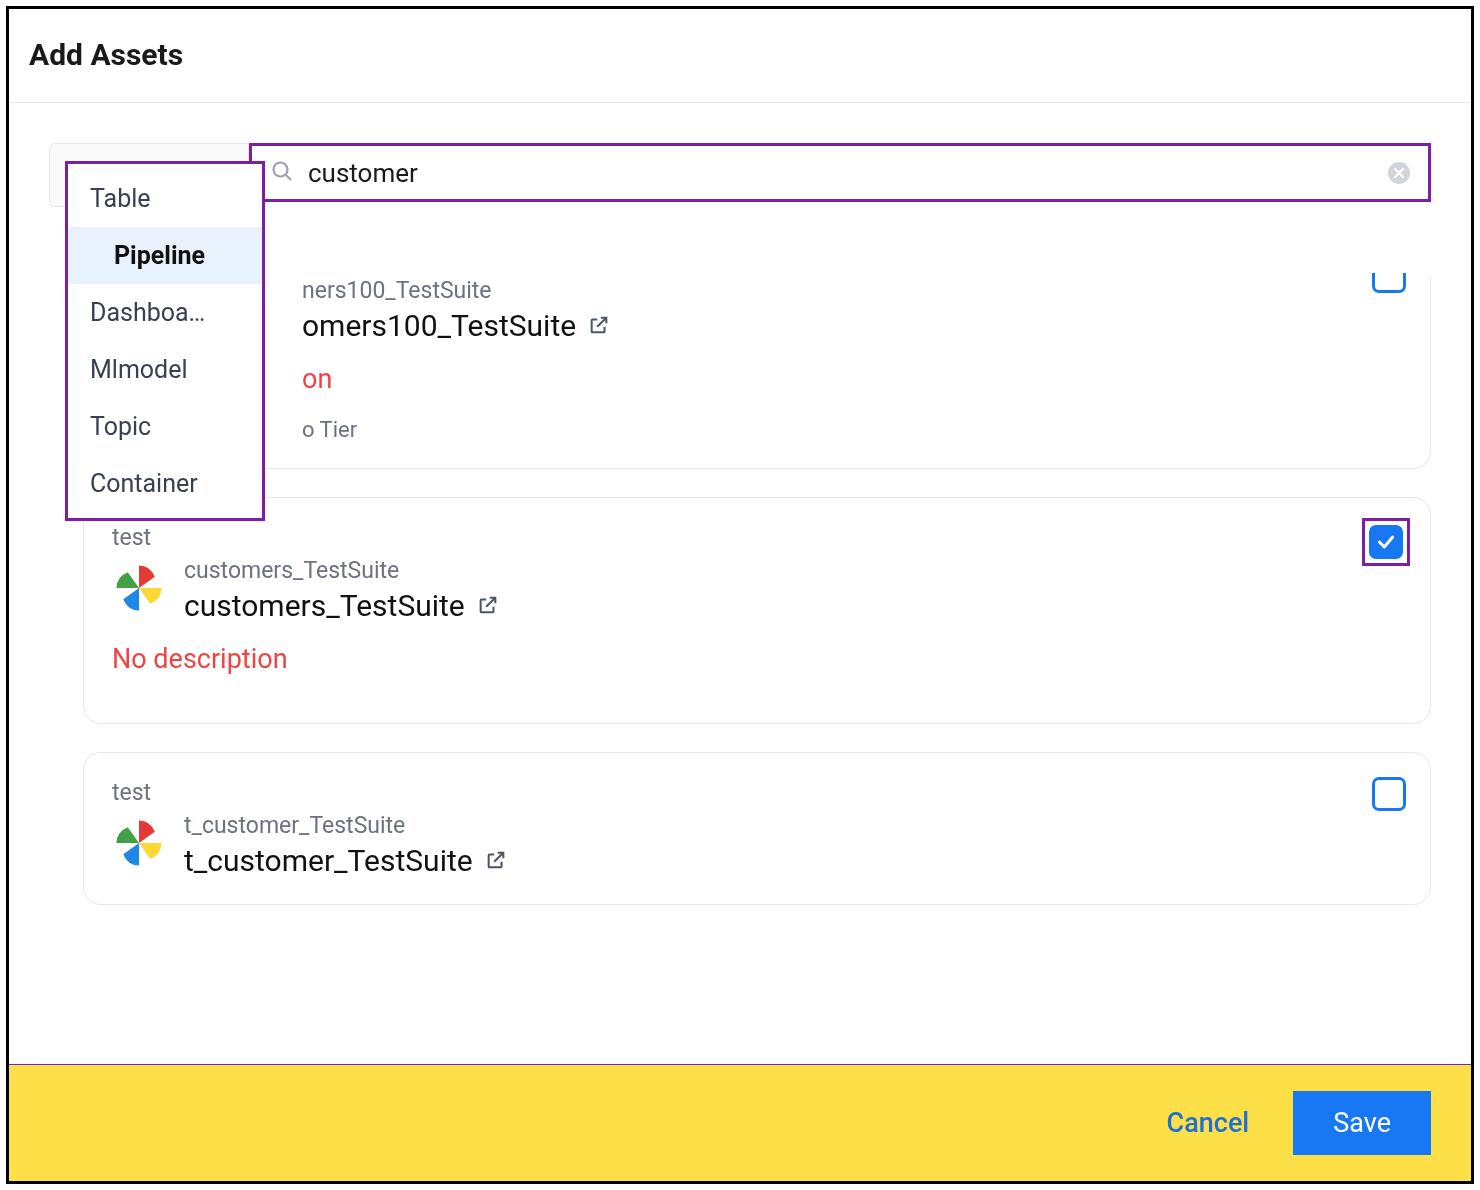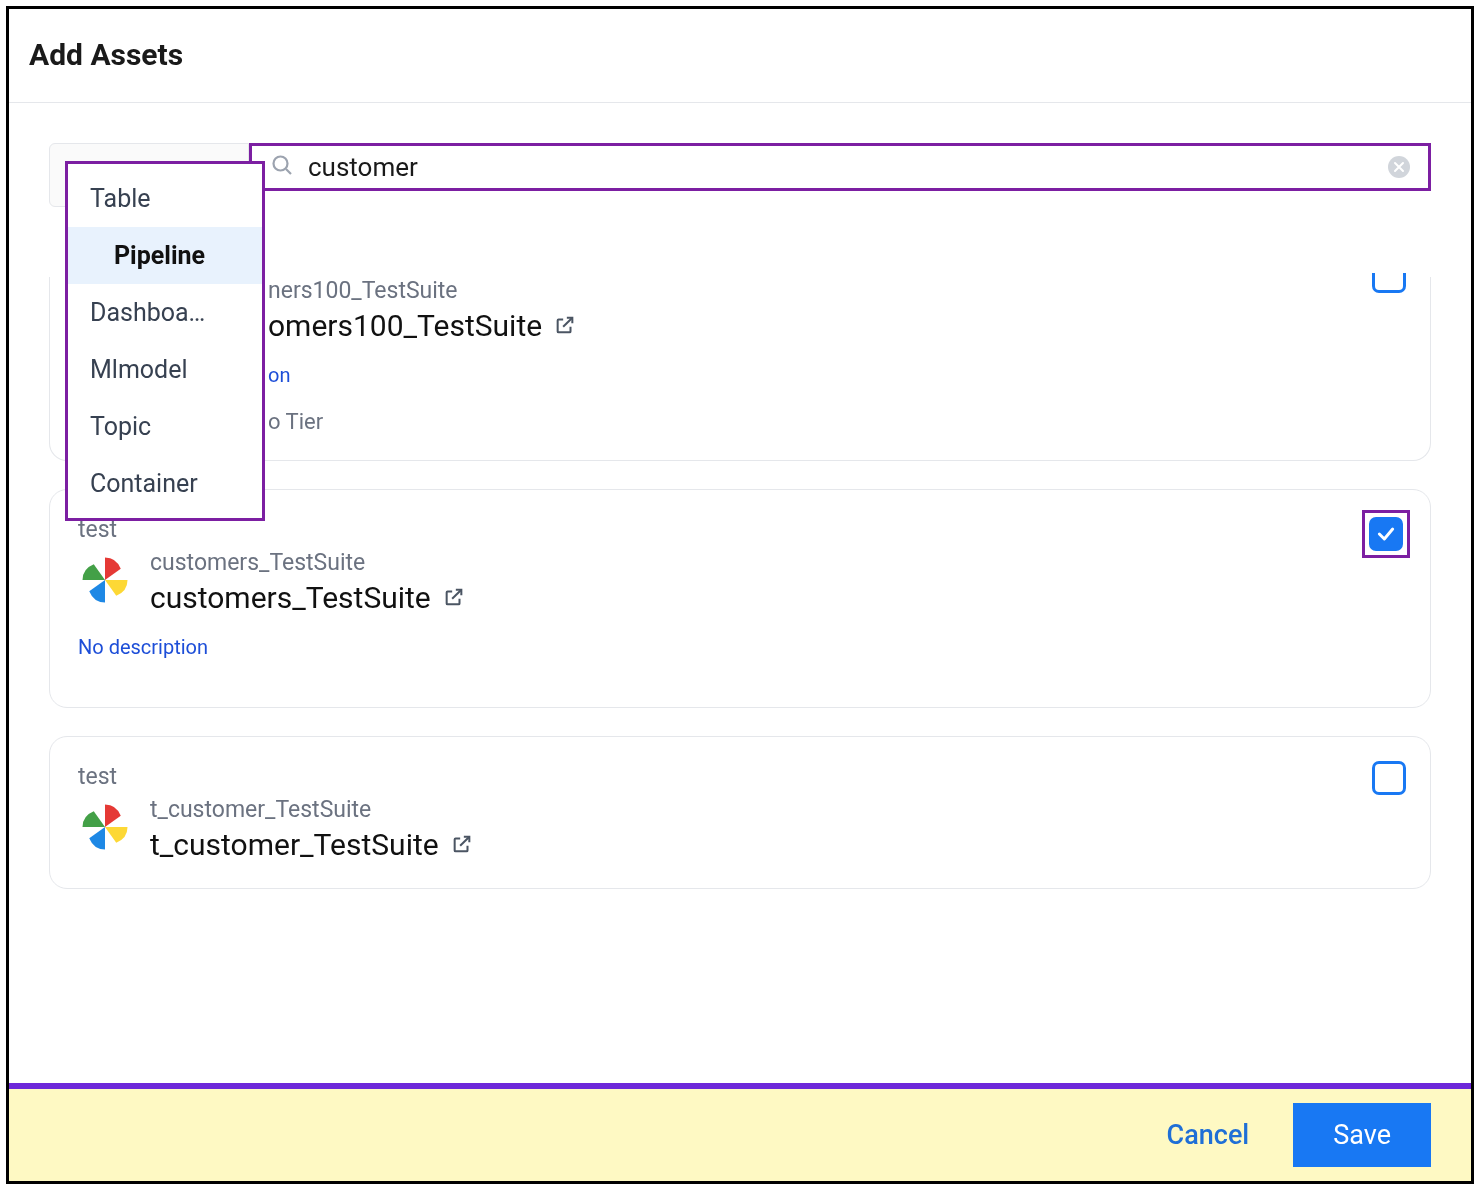--- a/index.html
+++ b/index.html
@@ -42,21 +42,21 @@
     .dropdown-trigger {
       width: 200px;
       height: 64px;
       border: 1px solid #e5e7eb;
       border-top-left-radius: 6px;
       border-bottom-left-radius: 6px;
       background: #fafafa;
     }
     .search-wrap {
       flex: 1;
-      height: 48px;
+      height: 59px;
       border: 3px solid #7c1fa2;
       background: #fff;
       display: flex;
       align-items: center;
       padding: 0 18px;
       gap: 14px;
     }
     .search-icon { color: #9ca3af; flex-shrink: 0; }
     .search-input {
       flex: 1;
@@ -97,20 +97,21 @@
     .dropdown-item.active {
       background: #e8f2fd;
       font-weight: 700;
       color: #111;
       padding-left: 46px;
     }
     .results {
       display: flex;
       flex-direction: column;
       gap: 28px;
+      margin-left: 34px;
     }
     .result-card {
       border: 1px solid #e5e7eb;
       border-radius: 18px;
       padding: 26px 28px;
       position: relative;
     }
     .card-checkbox-wrap {
       position: absolute;
       top: 24px; right: 24px;
@@ -158,43 +159,43 @@
     .card-title {
       font-size: 30px;
       font-weight: 400;
       color: #111;
       display: inline-flex;
       align-items: flex-end;
       gap: 12px;
     }
     .ext-icon { color: #4b5563; }
     .card-desc {
-      font-size: 20px;
-      color: #1d4ed8;
+      font-size: 27px;
+      color: #ef4444;
       margin-bottom: 22px;
     }
     .card-meta {
       font-size: 22px;
       color: #6b7280;
     }
     .card-first-clipped {
       border-top: none;
       border-top-left-radius: 0;
       border-top-right-radius: 0;
       padding-top: 0;
     }
     .card-first-clipped .card-checkbox-wrap { top: -4px; }
     .modal-footer {
-      border-top: 6px solid #6d28d9;
-      padding: 14px 40px;
+      border-top: 1px solid #6d28d9;
+      padding: 26px 40px;
       display: flex;
       justify-content: flex-end;
       gap: 44px;
       align-items: center;
-      background: #fef9c3;
+      background: #fde047;
     }
     .btn-cancel {
       background: none; border: none;
       color: #1f6fd6;
       font-size: 27px;
       font-weight: 500;
       cursor: pointer;
       font-family: inherit;
     }
     .btn-save {

